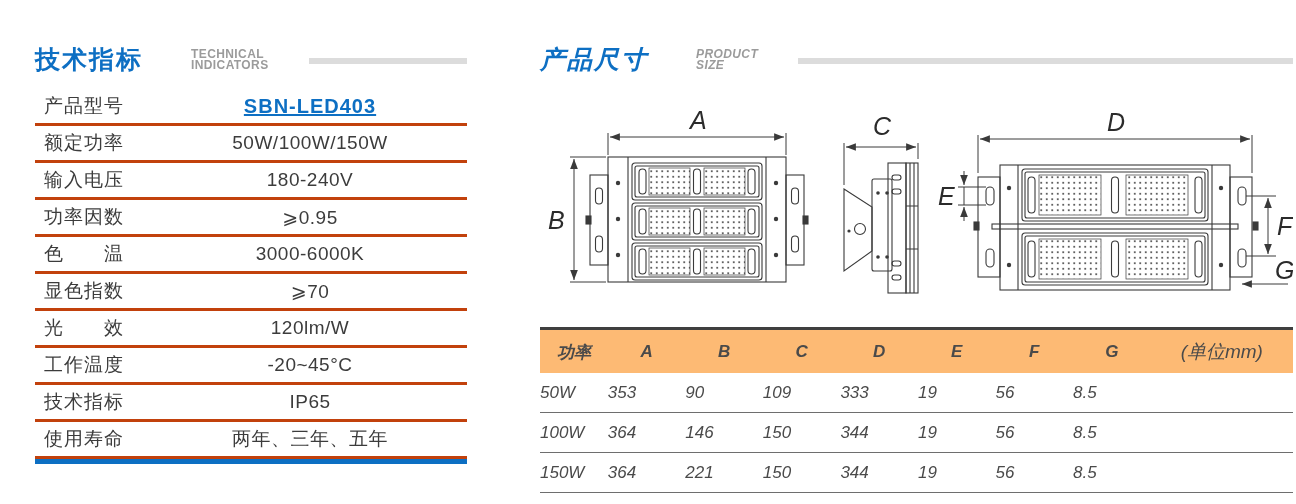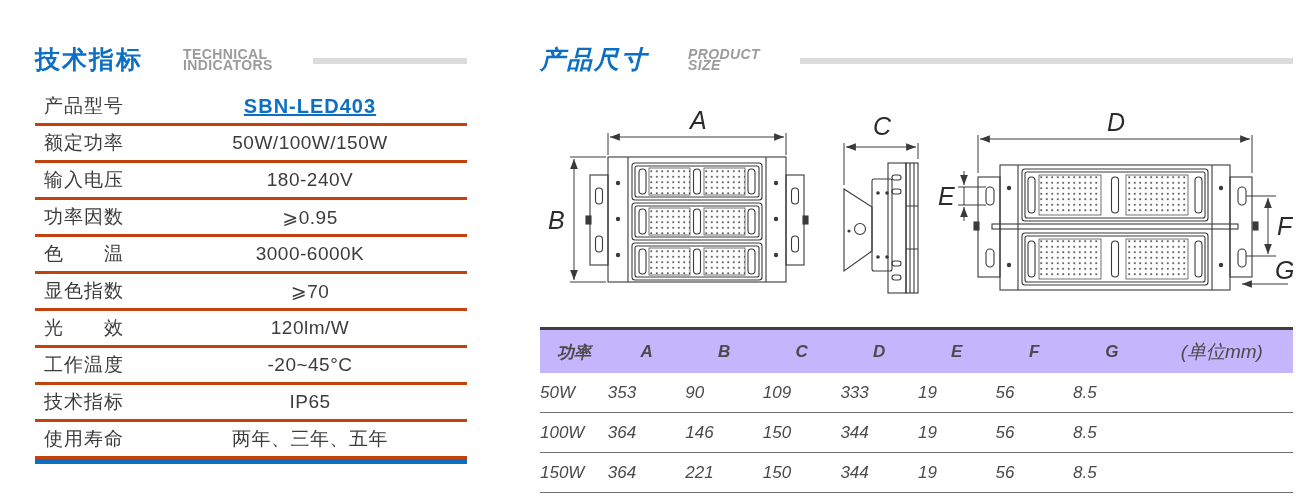--- a/index.html
+++ b/index.html
@@ -6,38 +6,38 @@
   * { box-sizing:border-box; margin:0; padding:0; }
   html,body { width:1296px; height:504px; background:#ffffff; overflow:hidden; }
   body { font-family:"Liberation Sans","DejaVu Sans",sans-serif; color:#3d3d3d; position:relative; }
 
   .section { position:absolute; top:45px; }
   .section.tech { left:35px; width:432px; }
   .section.size { left:540px; width:753px;font-style:italic; }
 
   .section-header { display:flex; align-items:flex-start; height:34px;gap:32px; }
   .section-title { font-size:25px; font-weight:bold; color:var(--accent); letter-spacing:2px; line-height:28px; white-space:nowrap; }
-  .section-sub { margin-left:8px; margin-top:4px; font-size:14px; line-height:11px; color:#9b9b9b; letter-spacing:0.4px; font-weight:bold; }
+  .section-sub { margin-left:16px; margin-top:4px; font-size:12px; line-height:11px; color:#9b9b9b; letter-spacing:0.4px; font-weight:bold; }
   .section-rule { flex:1; height:6px; background:#dcdcdc; margin-top:13px; margin-left:8px; }
 
   
   .spec-table { margin-top:10px; }
   .spec-row { display:flex; align-items:center; height:37px; border-bottom:3px solid #c2410c; font-size:19px; }
   .spec-row:last-of-type { border-bottom:none; }
   .spec-label { width:118px; padding-left:9px; color:#3c3c3c; letter-spacing:1px; white-space:pre; }
   .spec-value { flex:1; text-align:center; color:#3c3c3c; letter-spacing:0.5px; }
   .spec-value.model { color:var(--accent); font-weight:bold; font-size:20px; letter-spacing:1px;text-decoration:underline; }
   .spec-bottom-bar { height:5px; background:var(--accent); }
 
   
   .drawings { margin-top:4px; height:230px; }
 
   
   .dim-table { width:100%; border-collapse:collapse; margin-top:14px; table-layout:fixed; }
-  .dim-table thead tr { background:#c4b5fd; }
+  .dim-table thead tr { background:#fdba74; }
   .dim-table th { border-top:3px solid #3f3f3f; font-size:17px; font-weight:bold; color:#4a4a4a; padding:9px 0 8px; text-align:center; }
   .dim-table th.unit { font-weight:normal; font-size:19px; letter-spacing:0; }
   .dim-table td { text-align:left; font-size:17px; color:#4a4a4a; padding:10px 0 9px; border-bottom:1px solid #6e6e6e; }
   .dim-table col.c-power { width:9%; }
   .dim-table col.c-dim { width:10.3%; }
   .dim-table col.c-unit { width:18.9%; }
 
   .dim-label { font-size:25px; fill:#2b2b2b; stroke:none; font-family:"Liberation Sans","DejaVu Sans",sans-serif; }
 </style>
 </head>

